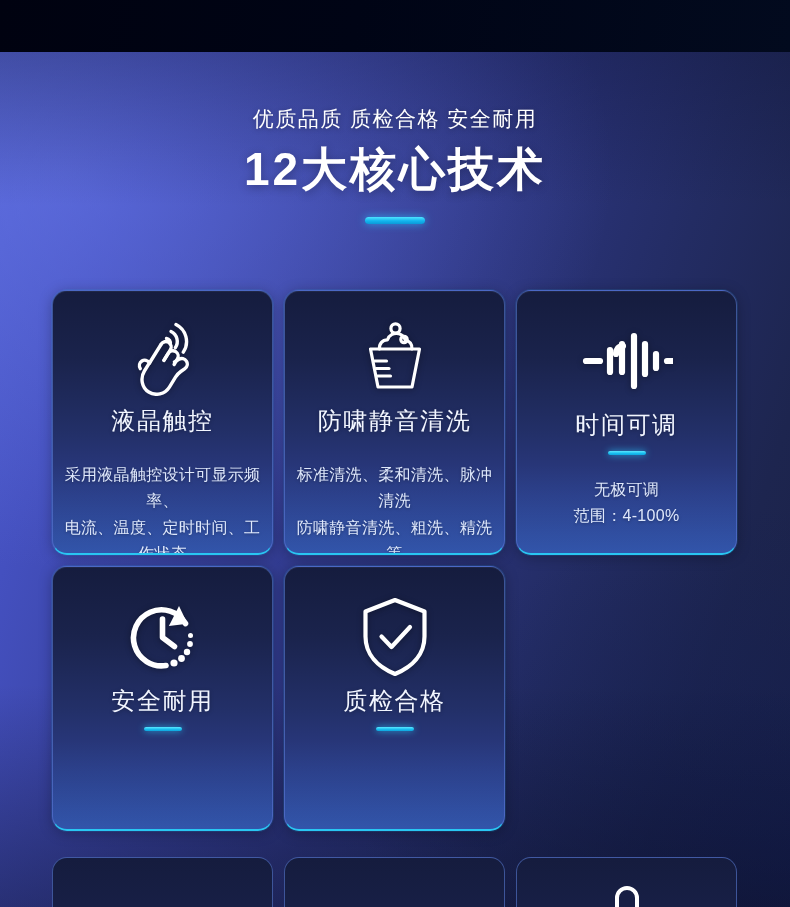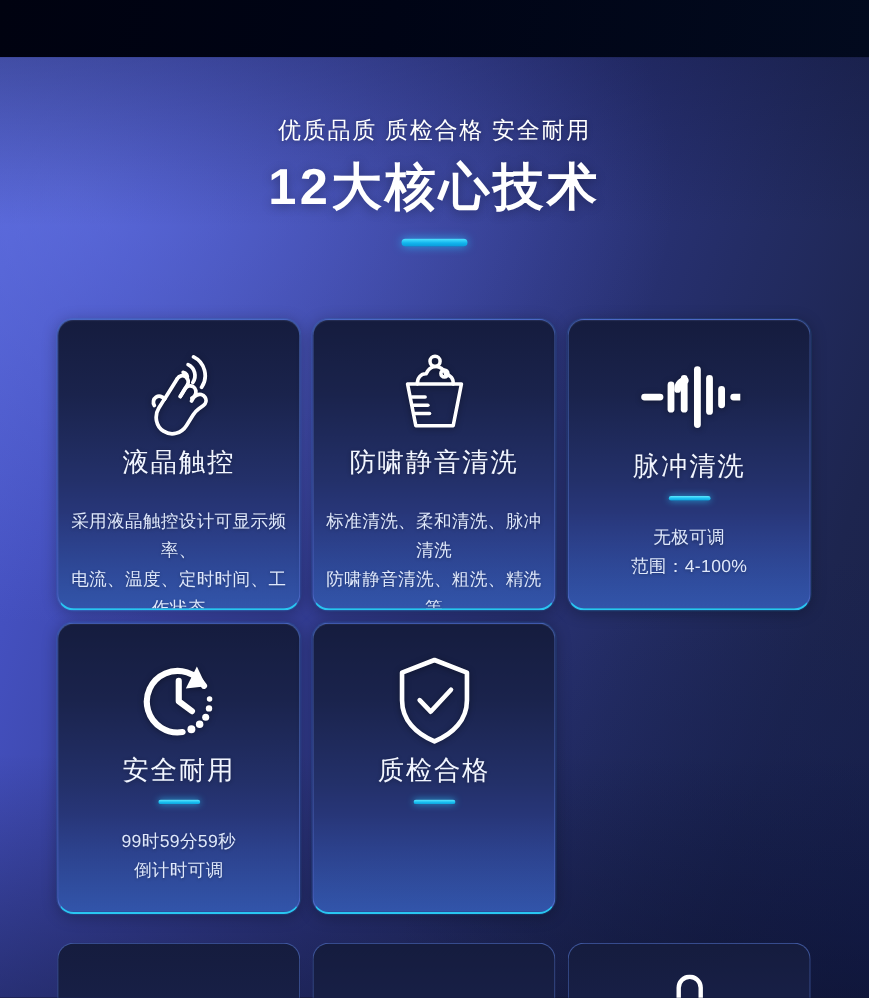--- a/index.html
+++ b/index.html
@@ -195,21 +195,21 @@
             <line x1="29" y1="26" x2="29" y2="48"></line>
             <line x1="41" y1="20" x2="41" y2="48"></line>
             <line x1="53" y1="12" x2="53" y2="62"></line>
             <line x1="64" y1="20" x2="64" y2="50"></line>
             <line x1="75" y1="30" x2="75" y2="44"></line>
             <line x1="86" y1="37" x2="99" y2="37"></line>
           </g>
           <path d="M35 30c0-5 3-8 7-8" stroke="#ffffff" stroke-width="6.2" stroke-linecap="round" fill="none"></path>
         </svg>
       </div>
-      <div class="card-title">脉冲清洗</div>
+      <div class="card-title">时间可调</div>
       <div class="card-bar"></div>
       <div class="card-desc desc-center">无极可调
 范围：4-100%</div>
     </div>
 
     <div class="card card-short">
       <div class="icon-wrap">
         <svg width="82" height="80" viewBox="0 0 82 80" fill="none" stroke="#ffffff" stroke-linecap="round" stroke-linejoin="round">
           <path d="M63.5 26.5A28 28 0 1 0 44 68.5" stroke-width="5.6"></path>
           <path d="M57 9l8.5 17.8-18.6 2.2z" fill="#ffffff" stroke="none"></path>
@@ -218,22 +218,20 @@
             <circle cx="68" cy="47" r="2.9"></circle>
             <circle cx="65" cy="55" r="3.2"></circle>
             <circle cx="59.5" cy="61.5" r="3.4"></circle>
             <circle cx="52" cy="66" r="3.6"></circle>
           </g>
           <path d="M40.5 22v18.5l12 9" stroke-width="5.6"></path>
         </svg>
       </div>
       <div class="card-title">安全耐用</div>
       <div class="card-bar"></div>
-      <div class="card-desc desc-center">99时59分59秒
-倒计时可调</div>
     </div>
 
 
     <div class="card card-short">
       <div class="icon-wrap">
         <svg width="76" height="82" viewBox="0 0 76 82" fill="none" stroke="#ffffff" stroke-width="4.2" stroke-linecap="round" stroke-linejoin="round">
           <path d="M38 4 8.5 15.5v25c0 18 12.5 30.5 29.5 37.5 17-7 29.5-19.5 29.5-37.5v-25z"></path>
           <path d="M24.5 40.5 34.5 51 53 31"></path>
         </svg>
       </div>

